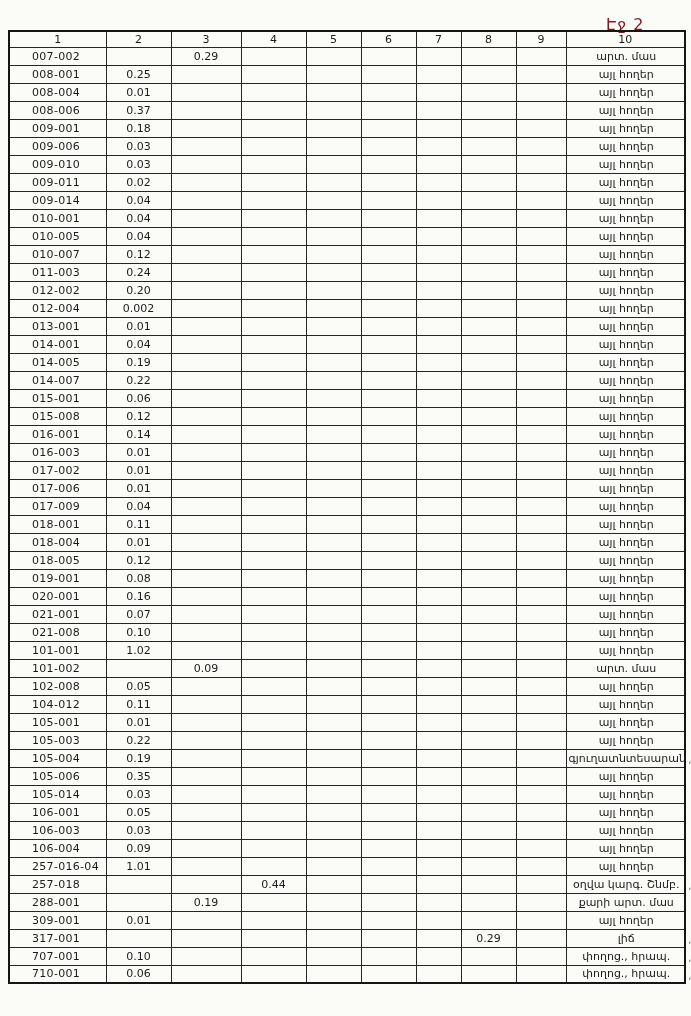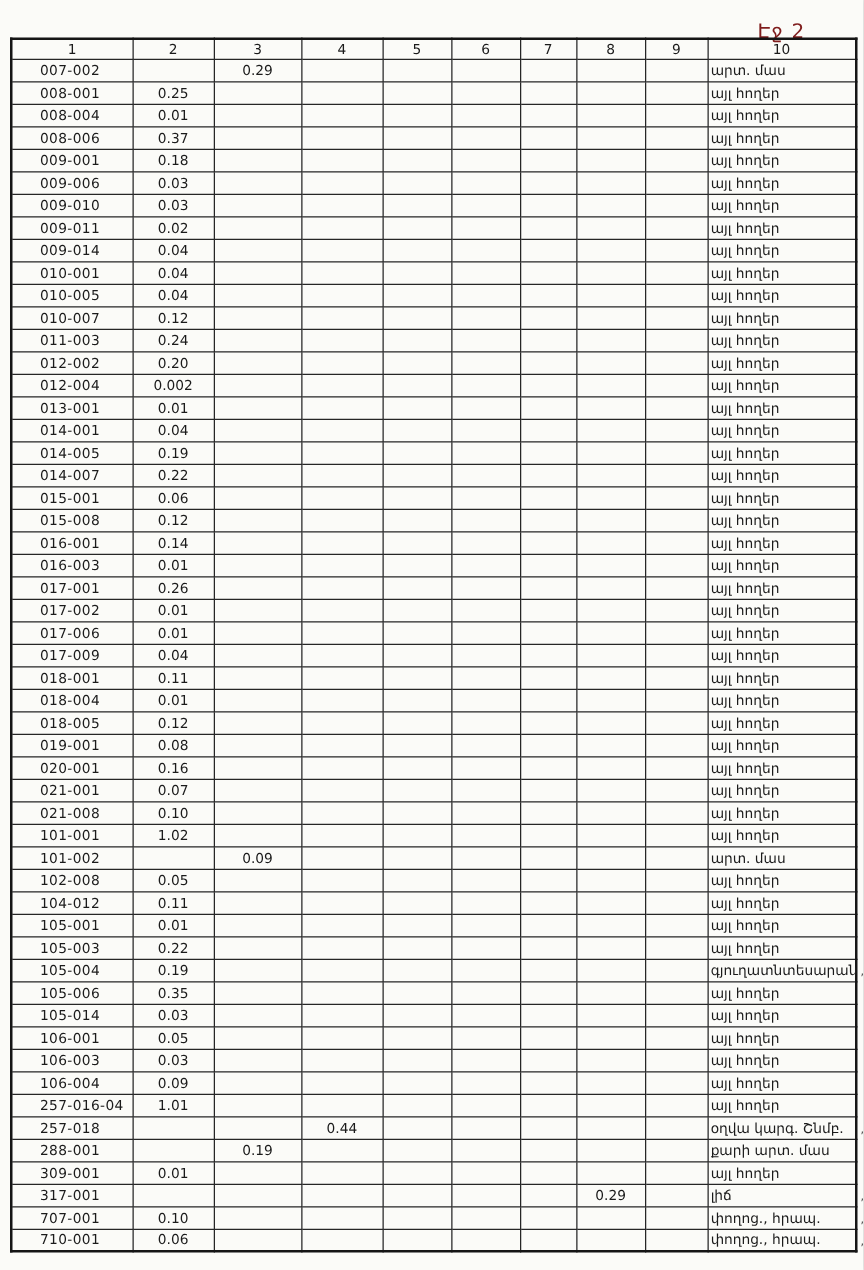--- a/index.html
+++ b/index.html
@@ -32,21 +32,21 @@
     color:#1b1b1b;
   }
   table.scan th {
     height:16px;
     font-weight:normal;
     text-align:center;
     font-size:11px;
   }
   td.code { text-align:left; padding-left:22px; letter-spacing:.3px; }
   td.val  { text-align:center; }
-  td.land { text-align:left; padding-left:2px; position:relative; }
+  td.land { text-align:center; padding-left:2px; position:relative; }
   .note {
     position:absolute; right:-13px; top:5px;
     font-size:9px; color:#4a4a4a;
   }
 </style>
 </head>
 <body>
 
 <div class="page">
   <div class="page-label">Էջ 2</div>
@@ -349,32 +349,20 @@
           <td class="val"></td>
           <td class="val"></td>
           <td class="val"></td>
           <td class="val"></td>
           <td class="val"></td>
           <td class="val"></td>
           <td class="val"></td>
           <td class="land">այլ հողեր</td>
         </tr>
         <tr>
-          <td class="code">017-001</td>
-          <td class="val">0.26</td>
-          <td class="val"></td>
-          <td class="val"></td>
-          <td class="val"></td>
-          <td class="val"></td>
-          <td class="val"></td>
-          <td class="val"></td>
-          <td class="val"></td>
-          <td class="land">այլ հողեր</td>
-        </tr>
-        <tr>
           <td class="code">017-002</td>
           <td class="val">0.01</td>
           <td class="val"></td>
           <td class="val"></td>
           <td class="val"></td>
           <td class="val"></td>
           <td class="val"></td>
           <td class="val"></td>
           <td class="val"></td>
           <td class="land">այլ հողեր</td>

